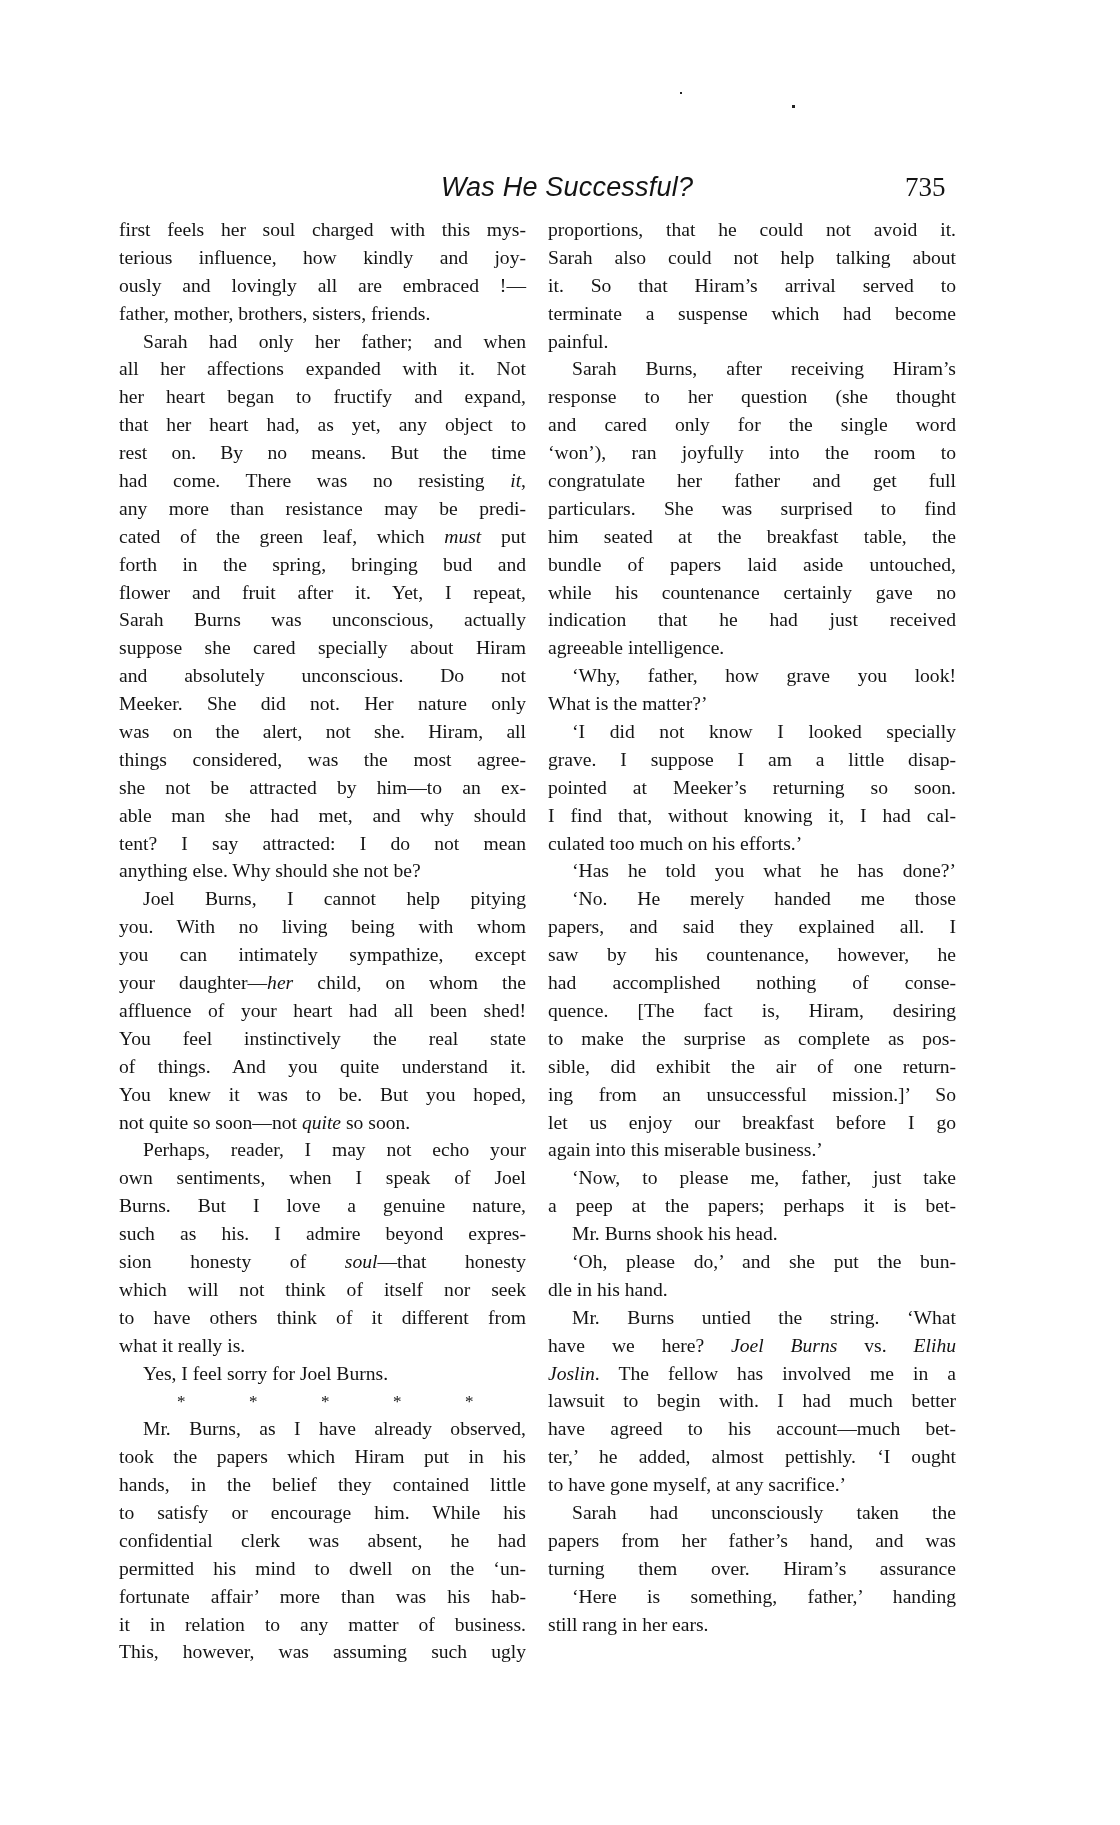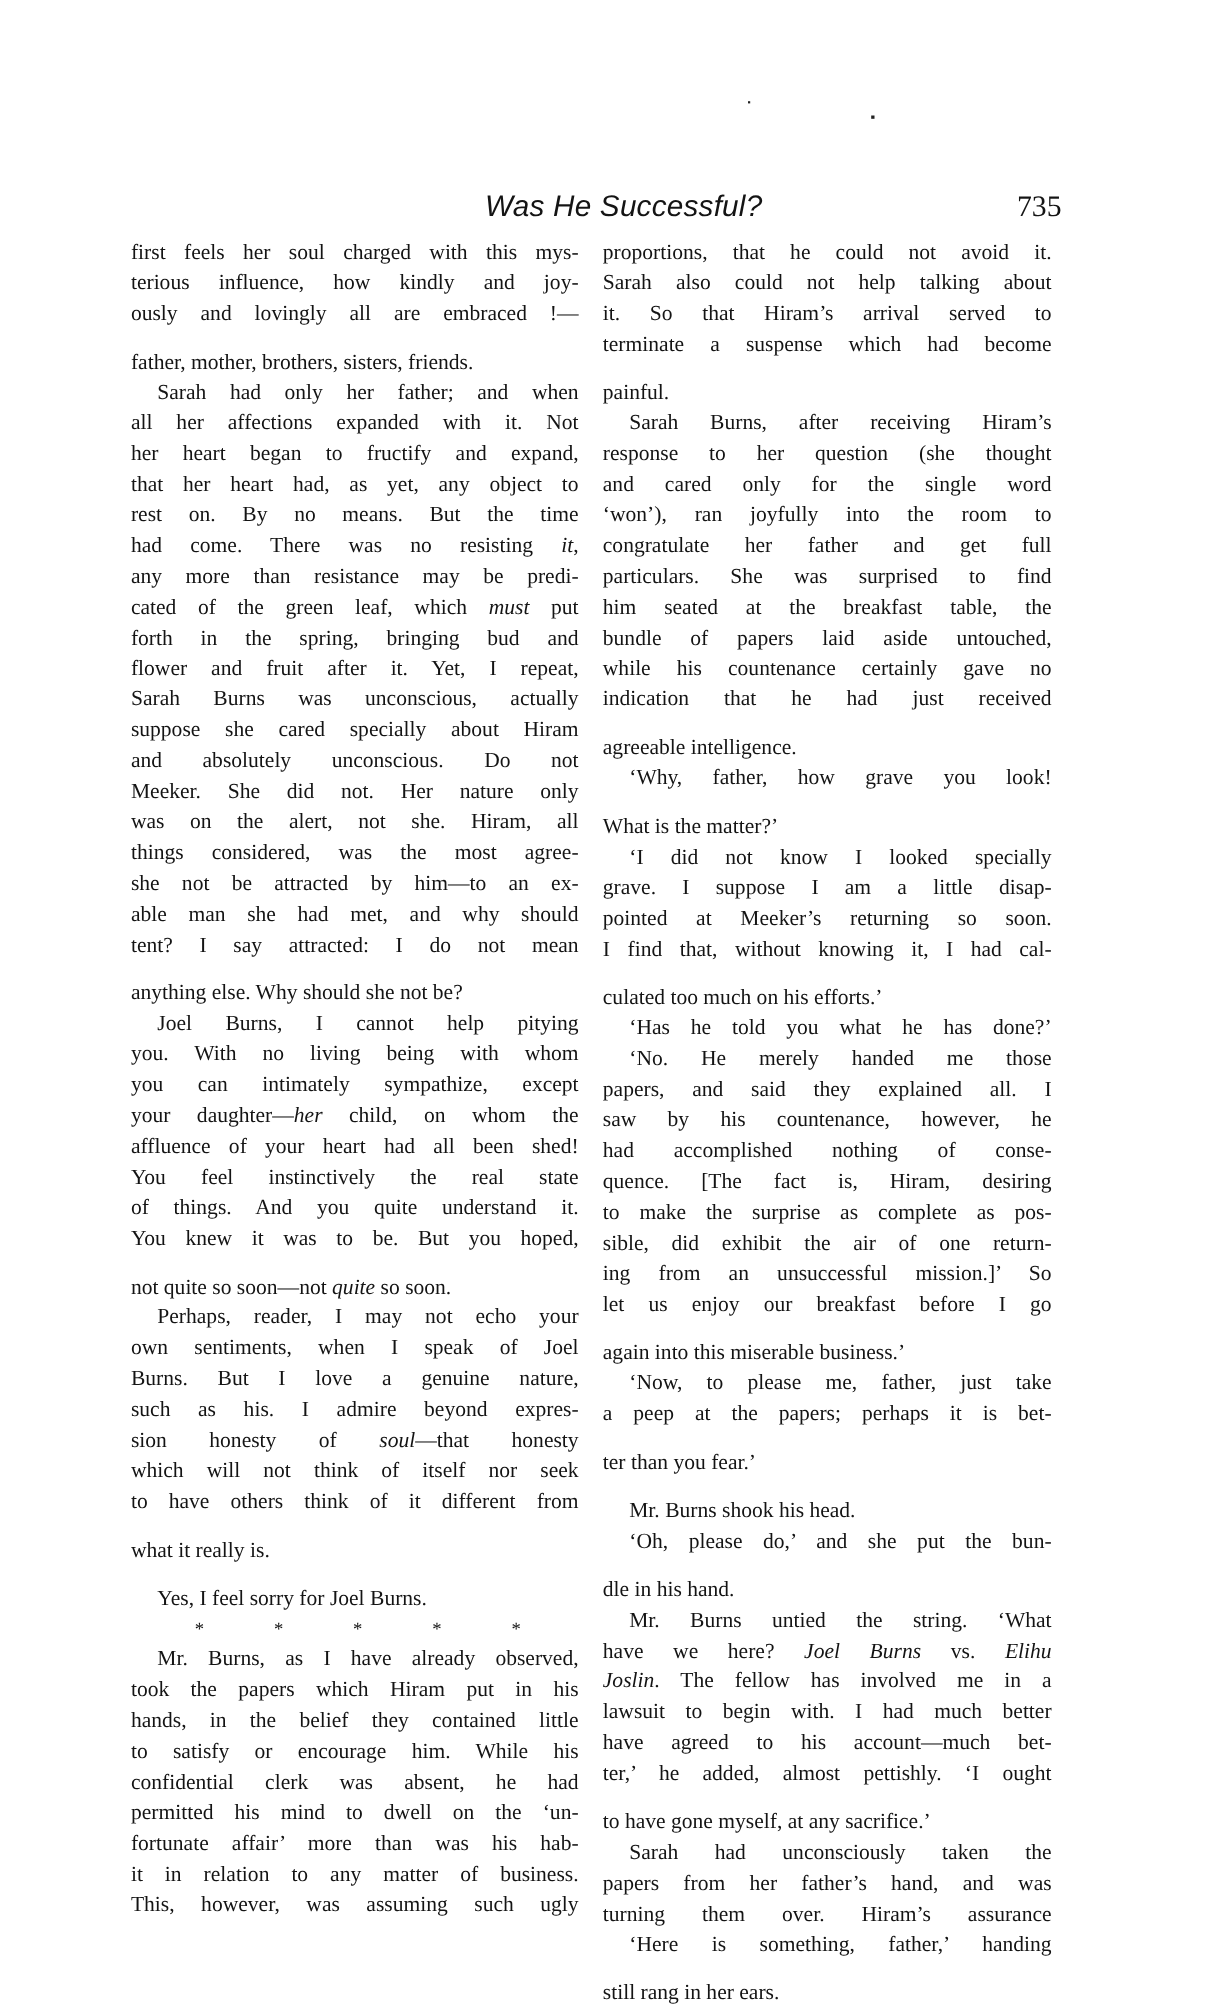--- a/index.html
+++ b/index.html
@@ -14,37 +14,37 @@
 
   .running-head {
     position: absolute; top: 172px; left: 0; width: 1120px; height: 36px;
   }
   .running-title {
     position: absolute; left: 397px; top: 0; width: 340px; text-align: center;
     font-family: Liberation Sans, sans-serif;
     font-style: italic; font-size: 27px; letter-spacing: 0.2px;
   }
   .page-number {
-    position: absolute; left: 905px; top: 0; width: 60px; text-align: right;
+    position: absolute; left: 905px; top: 0; width: 60px; text-align: left;
     font-family: "Liberation Serif", serif; font-size: 27px;
   }
 
   .column {
     position: absolute; top: 216px;
     font-family: "Liberation Serif", "DejaVu Serif", serif;
     font-size: 19.6px; line-height: 27.9px;
   }
   .col-left { left: 119px; width: 407px; }
   .col-right { left: 548px; width: 408px; }
 
   .line {
     display: block; height: 27.9px; white-space: nowrap; overflow: visible;
     text-align: justify; text-align-last: justify;
   }
-  .line.last { text-align-last: left; margin-top: 16px; }
+  .line.last { text-align-last: left; }
   .line.indent { padding-left: 24px; }
   .line.stars {
     text-align-last: left; padding-left: 58px; word-spacing: 0;
   }
   .line.stars span.star { display: inline-block; width: 72px; font-size: 17px; }
   .line i, .line em { }
 </style>
 </head>
 <body>
 
@@ -140,21 +140,20 @@
     <div class="line">saw by his countenance, however, he</div>
     <div class="line">had accomplished nothing of conse-</div>
     <div class="line">quence.  [The fact is, Hiram, desiring</div>
     <div class="line">to make the surprise as complete as pos-</div>
     <div class="line">sible, did exhibit the air of one return-</div>
     <div class="line">ing from an unsuccessful mission.]’ So</div>
     <div class="line">let us enjoy our breakfast before I go</div>
     <div class="line last">again into this miserable business.’</div>
     <div class="line indent">‘Now, to please me, father, just take</div>
     <div class="line">a peep at the papers; perhaps it is bet-</div>
-    <div class="line last">ter than you fear.’</div>
     <div class="line indent last">Mr. Burns shook his head.</div>
     <div class="line indent">‘Oh, please do,’ and she put the bun-</div>
     <div class="line last">dle in his hand.</div>
     <div class="line indent">Mr. Burns untied the string.  ‘What</div>
     <div class="line"><span>have we here?  </span><i>Joel Burns</i><span> vs. </span><i>Elihu</i></div>
     <div class="line"><span></span><i>Joslin</i><span>.  The fellow has involved me in a</span></div>
     <div class="line">lawsuit to begin with.  I had much better</div>
     <div class="line">have agreed to his account—much bet-</div>
     <div class="line">ter,’ he added, almost pettishly.  ‘I ought</div>
     <div class="line last">to have gone myself, at any sacrifice.’</div>

